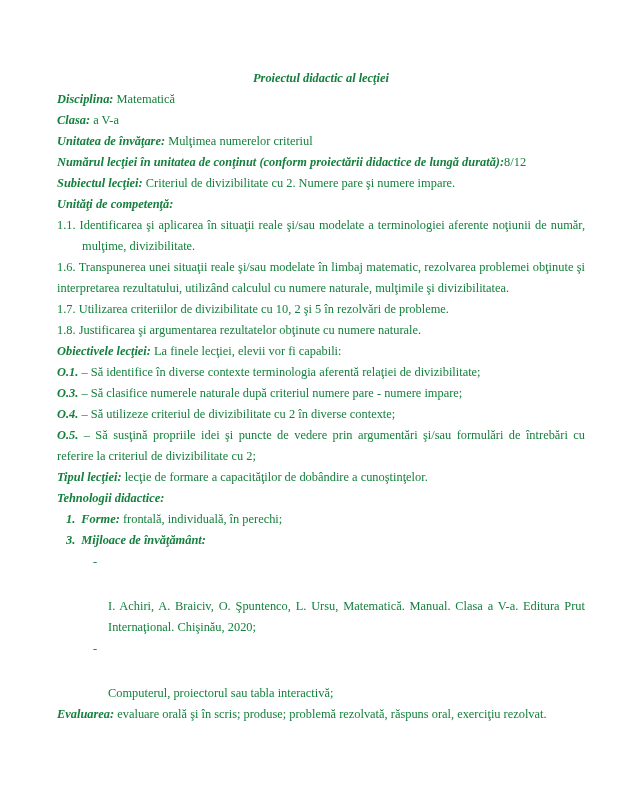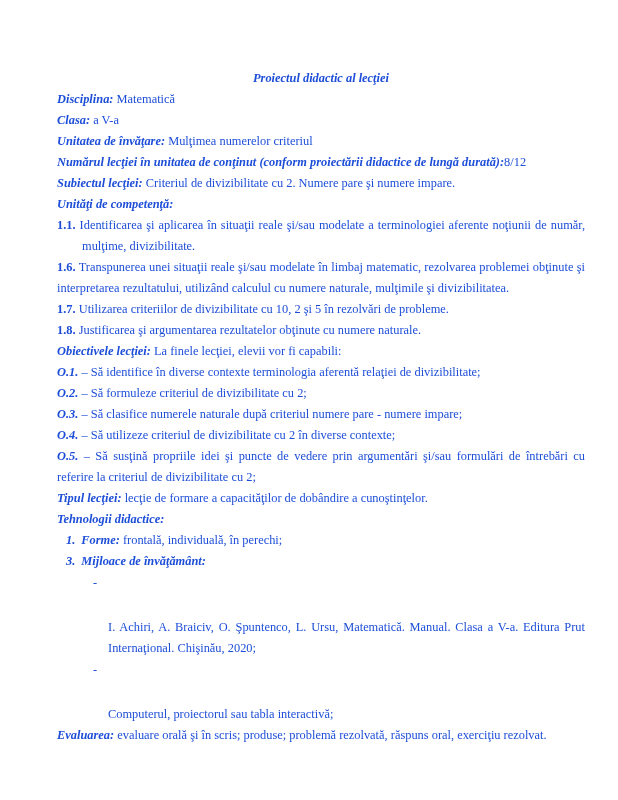--- a/index.html
+++ b/index.html
@@ -1,32 +1,32 @@
 <!DOCTYPE html>
 <html><head>
 <meta charset="utf-8">
 <style>
   html, body { margin: 0; padding: 0; background: #ffffff; }
   .page {
     position: relative;
     width: 618px;
     height: 800px;
     background: #ffffff;
-    color: #1d4ed8;
+    color: #15803d;
     font-family: "Liberation Serif", "DejaVu Serif", serif;
     font-size: 12.4px;
     line-height: 21px;
     overflow: hidden;
     box-sizing: border-box;
   }
   .inner { padding: 68px 33px 0 57px; }
   p { margin: 0; text-align: justify; }
   .title { text-align: center; font-weight: bold; font-style: italic; }
   .bi { font-weight: bold; font-style: italic; margin-top: 44px; }
-  .b  { font-weight: bold; }
+  .b  { font-weight: normal; }
   .hang { padding-left: 25px; text-indent: -25px; }
   .tech { padding-left: 25px; text-indent: -16px; }
   .tech .num { margin-right: 6px; }
   .mat { display: flex; padding-left: 36px; }
   .mat .dash { width: 15px; flex: none; }
   .mat .mtext { flex: 1; text-align: justify; margin-top: 45px; }
 </style>
 </head>
 <body>
 
@@ -52,21 +52,20 @@
     <p><span class="b">1.6.</span><span> Transpunerea unei situaţii reale şi/sau modelate în limbaj matematic, rezolvarea problemei obţinute şi interpretarea rezultatului, utilizând calculul cu numere naturale, mulţimile şi divizibilitatea.</span></p>
 
     <p><span class="b">1.7.</span><span> Utilizarea criteriilor de divizibilitate cu 10, 2 şi 5 în rezolvări de probleme.</span></p>
 
     <p><span class="b">1.8.</span><span> Justificarea şi argumentarea rezultatelor obţinute cu numere naturale.</span></p>
 
     <p><span class="bi">Obiectivele lecţiei:</span><span> La finele lecţiei, elevii vor fi capabili:</span></p>
 
     <p><span class="bi">O.1.</span><span> – Să identifice în diverse contexte terminologia aferentă relaţiei de divizibilitate;</span></p>
 
-    <p><span class="bi">O.2.</span><span> – Să formuleze criteriul de divizibilitate cu 2;</span></p>
 
     <p><span class="bi">O.3.</span><span> – Să clasifice numerele naturale după criteriul numere pare - numere impare;</span></p>
 
     <p><span class="bi">O.4.</span><span> – Să utilizeze criteriul de divizibilitate cu 2 în diverse contexte;</span></p>
 
     <p><span class="bi">O.5.</span><span> – Să susţină propriile idei şi puncte de vedere prin argumentări şi/sau formulări de întrebări cu referire la criteriul de divizibilitate cu 2;</span></p>
 
     <p><span class="bi">Tipul lecţiei:</span><span> lecţie de formare a capacităţilor de dobândire a cunoştinţelor.</span></p>
 
     <p><span class="bi">Tehnologii didactice:</span></p>

